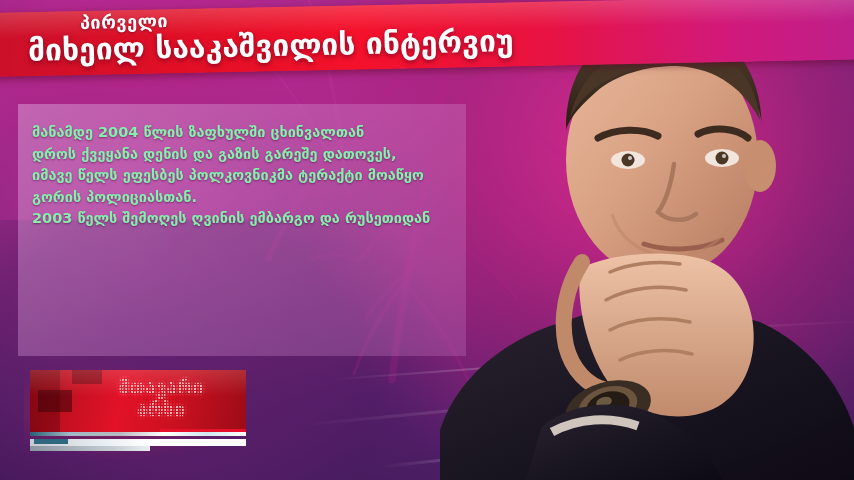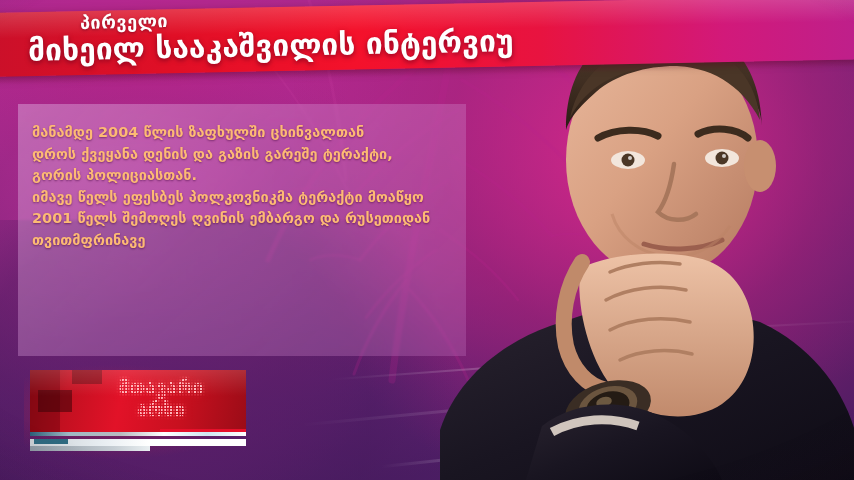--- a/index.html
+++ b/index.html
@@ -52,21 +52,21 @@
   .banner-title{position:absolute;left:28px;top:28px;z-index:5;
     color:#fff;font-size:30px;font-weight:bold;letter-spacing:0px;white-space:nowrap;
     text-shadow:0 2px 5px rgba(110,0,30,.75);
     transform:rotate(-1.15deg);}
 
   
   .panel{position:absolute;left:18px;top:104px;width:448px;height:252px;
     background:linear-gradient(135deg,rgba(232,196,238,.40) 0%,rgba(216,150,214,.34) 45%,rgba(198,120,196,.30) 100%);
     backdrop-filter:blur(1px);}
   .panel-lines{position:absolute;left:32px;top:122px;width:430px;z-index:4;}
-  .pline{color:#fdba74;font-size:14.5px;font-weight:bold;line-height:21.6px;
+  .pline{color:#86efac;font-size:14.5px;font-weight:bold;line-height:21.6px;
     white-space:nowrap;text-shadow:0 1px 2px rgba(70,10,60,.55);}
 
   
   .logo{position:absolute;left:30px;top:370px;width:216px;height:62px;
     background:linear-gradient(100deg,#8e0b14 0%,#c21020 18%,#e21228 42%,#c8101f 70%,#9b0c17 100%);
     overflow:hidden;}
   .logo-blk{position:absolute;background:rgba(0,0,0,.30);}
   .logo-blk.b1{left:0;top:0;width:30px;height:62px;background:rgba(120,6,16,.55);}
   .logo-blk.b2{left:8px;top:20px;width:34px;height:22px;background:rgba(60,2,8,.55);}
   .logo-blk.b3{left:42px;top:0;width:30px;height:14px;background:rgba(60,2,8,.40);}
@@ -228,25 +228,24 @@
   <div class="banner-shadow"></div>
   <div class="banner">
     <div class="banner-hi"></div>
   </div>
   <div class="banner-kicker">პირველი</div>
   <div class="banner-title">მიხეილ სააკაშვილის ინტერვიუ</div>
 
   <div class="panel"></div>
   <div class="panel-lines">
     <div class="pline">მანამდე 2004 წლის ზაფხულში ცხინვალთან</div>
-    <div class="pline">დროს ქვეყანა დენის და გაზის გარეშე ტერაქტი,</div>
+    <div class="pline">დროს ქვეყანა დენის და გაზის გარეშე დათოვეს,</div>
+    <div class="pline">იმავე წელს ეფესბეს პოლკოვნიკმა ტერაქტი მოაწყო</div>
     <div class="pline">გორის პოლიციასთან.</div>
-    <div class="pline">იმავე წელს ეფესბეს პოლკოვნიკმა ტერაქტი მოაწყო</div>
-    <div class="pline">2001 წელს შემოღეს ღვინის ემბარგო და რუსეთიდან</div>
-    <div class="pline">თვითმფრინავე</div>
+    <div class="pline">2003 წელს შემოღეს ღვინის ემბარგო და რუსეთიდან</div>
   </div>
 
   <div class="logo-glow"></div>
   <div class="logo">
     <div class="logo-blk b1"></div>
     <div class="logo-blk b2"></div>
     <div class="logo-blk b3"></div>
     <div class="logo-sheen"></div>
     <div class="led">
       <div>მთავარი</div>

